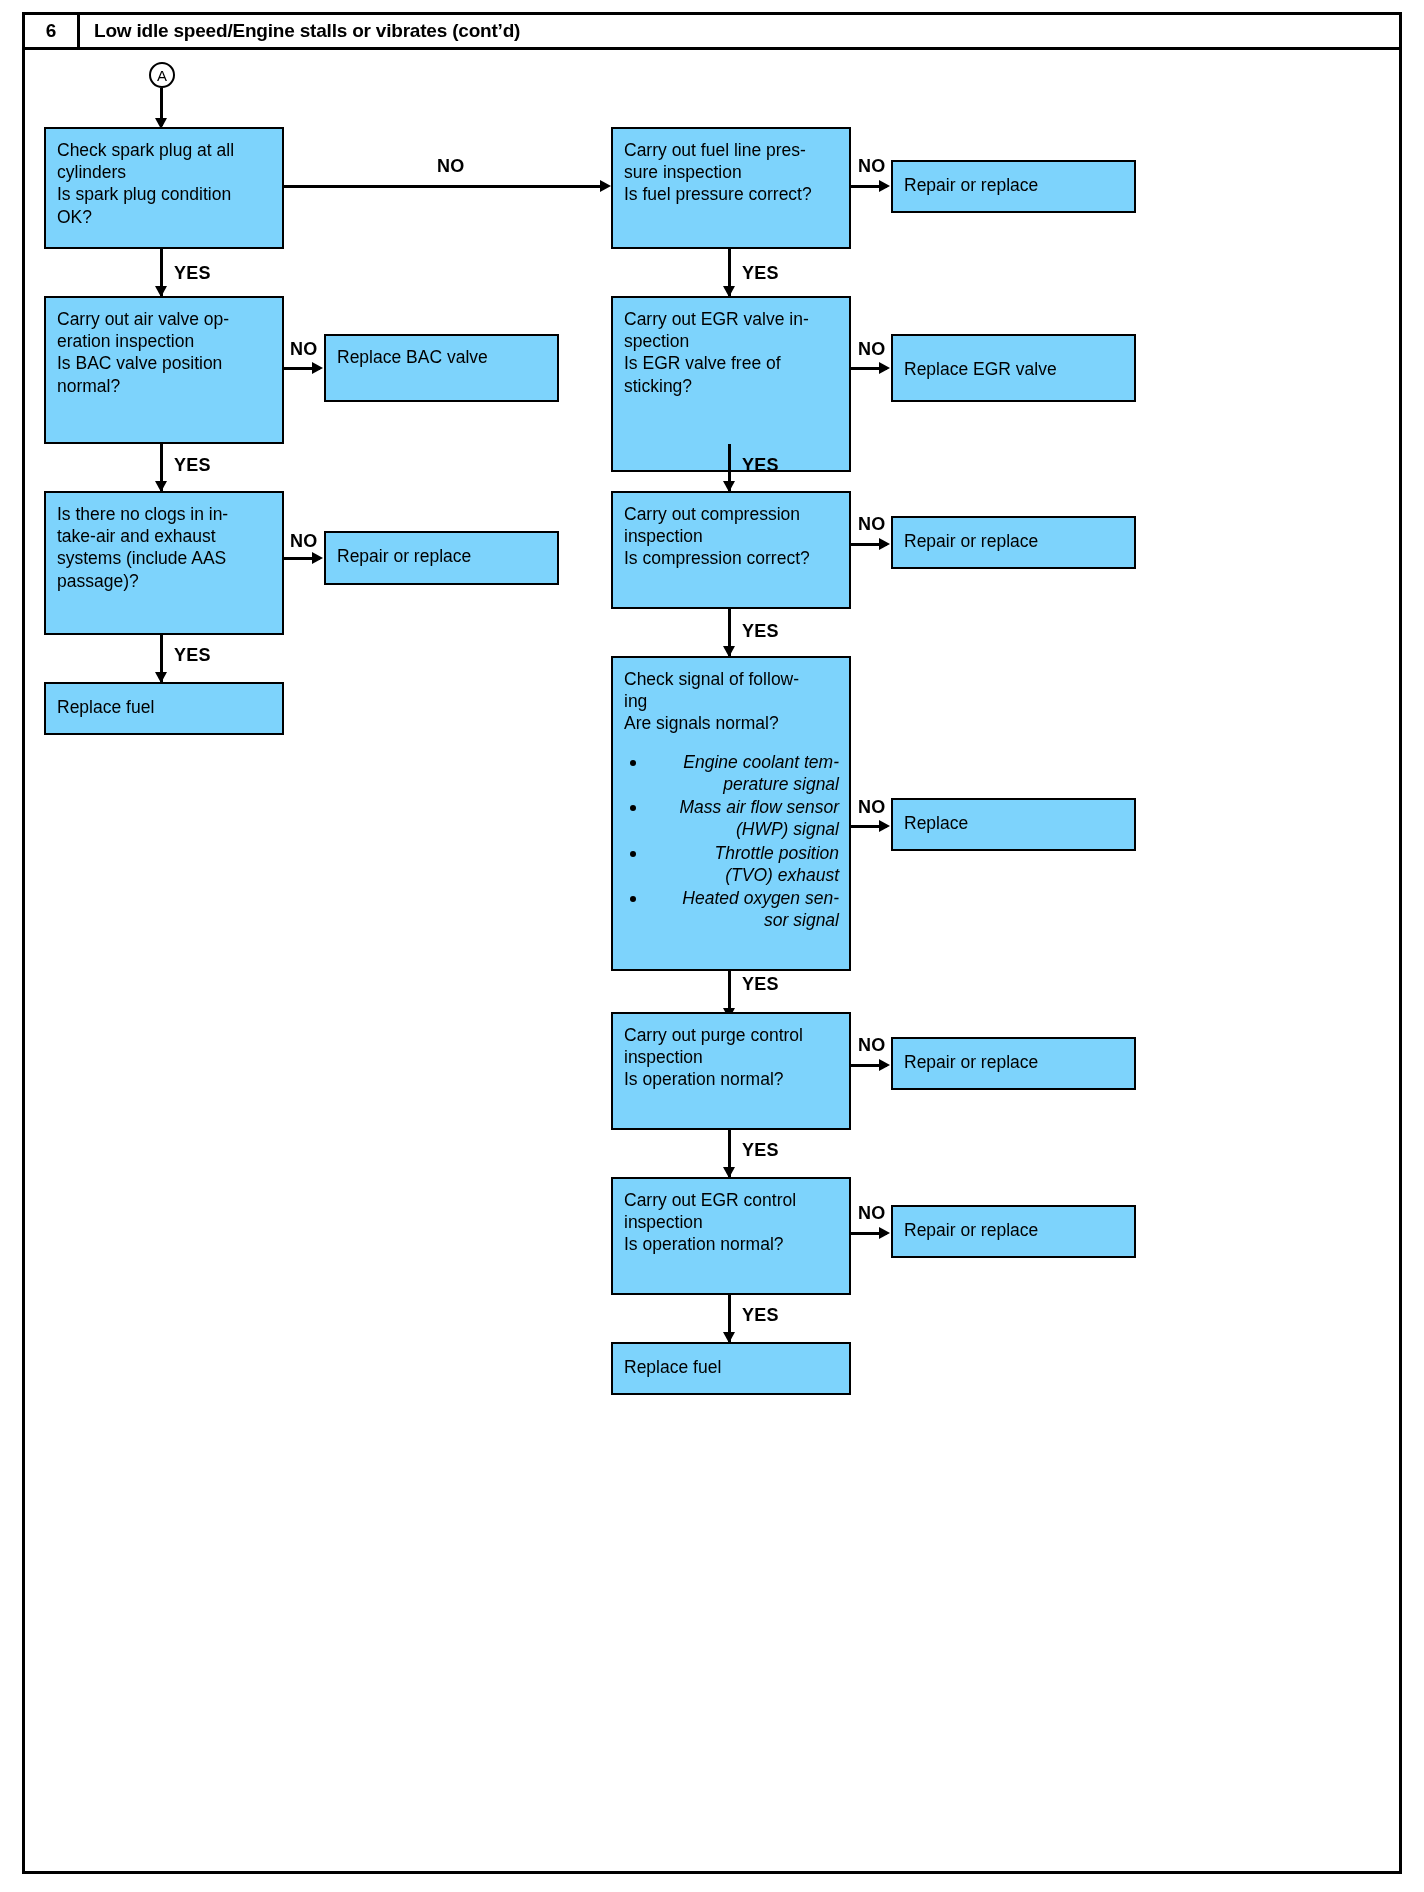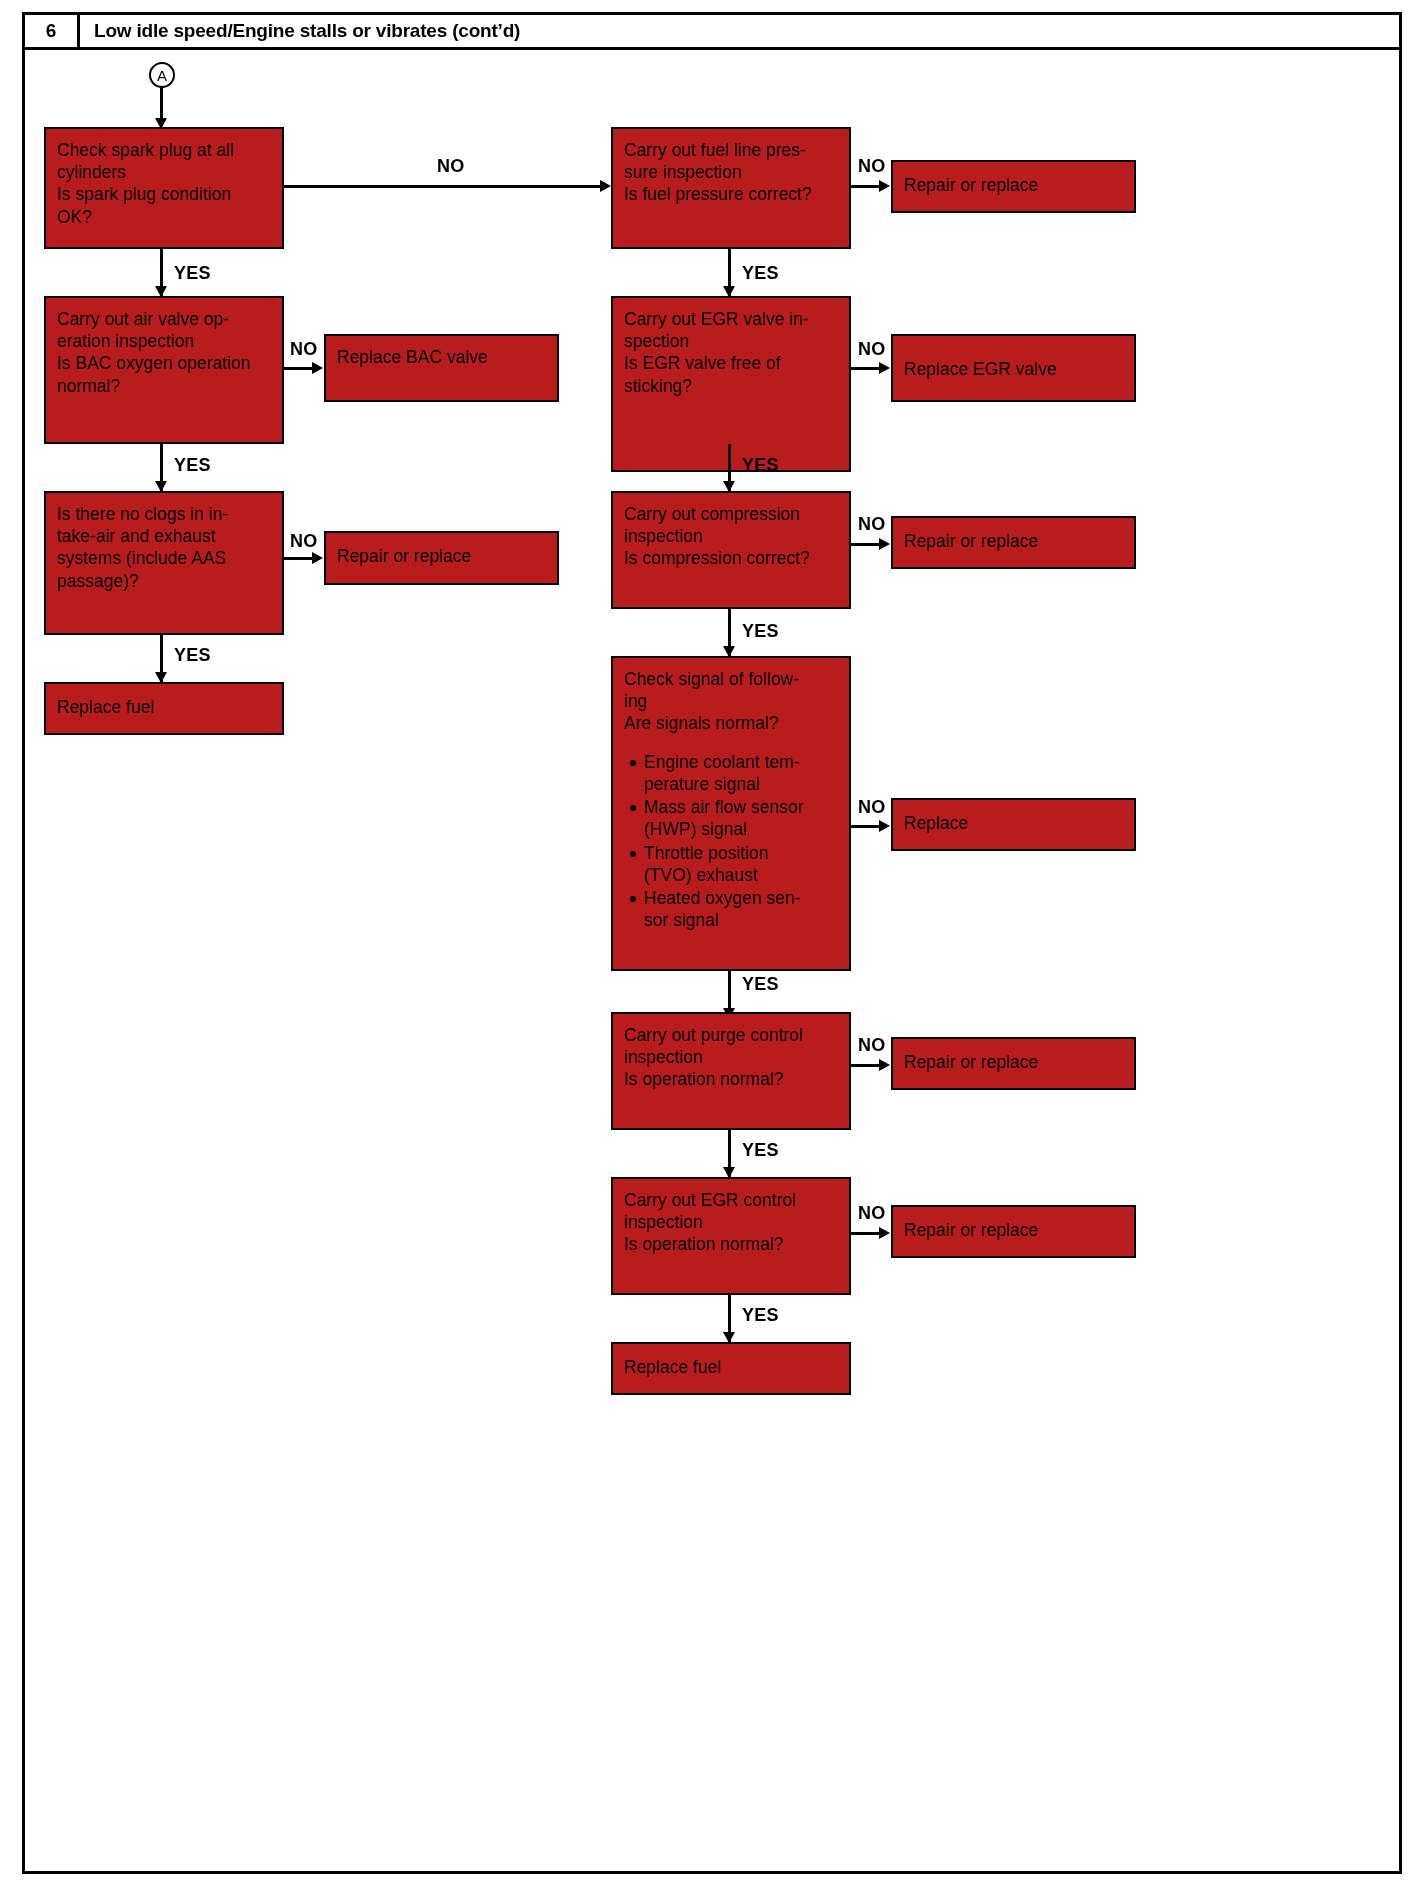--- a/index.html
+++ b/index.html
@@ -78,41 +78,42 @@
     font-size: 15px;
     font-weight: normal;
     background: #fff;
   }
 
   
   .box {
     position: absolute;
     border: 2.5px solid #000;
     box-sizing: border-box;
-    background: #b91c1c;
+    background: #7dd3fc;
     padding: 10px 10px 6px 11px;
     font-size: 17.5px;
     line-height: 1.27;
   }
   .box.thin { border-width: 2px; }
   .box p {
     margin: 0;
     text-align: justify;
     text-align-last: left;
   }
   .box p.nojust { text-align: left; }
   .box ul {
     margin: 16px 0 0 0;
     padding-left: 20px;
     list-style: none;
   }
   .box ul li {
     position: relative;
     margin-bottom: 1px;
-    text-align: left;
+    text-align: right;
+    font-style: italic;
   }
   .box ul li::before {
     content: "";
     position: absolute;
     left: -14px;
     top: 9px;
     width: 6px;
     height: 6px;
     background: #000;
     border-radius: 50%;
@@ -184,21 +185,21 @@
   <div class="arrow-right" style="left:600px; top:180px;"></div>
   <div class="elabel" style="left:437px; top:156px;">NO</div>
 
   <div class="vline" style="left:160px; top:249px; height:47px;"></div>
   <div class="arrow-down" style="left:155px; top:286px;"></div>
   <div class="elabel" style="left:174px; top:263px;">YES</div>
 
   <div class="box" style="left:44px; top:296px; width:240px; height:148px;">
     <p>Carry out air valve op-</p>
     <p class="nojust">eration inspection</p>
-    <p>Is BAC oxygen operation</p>
+    <p>Is BAC valve position</p>
     <p class="nojust">normal?</p>
   </div>
 
   <div class="hline" style="left:284px; top:367px; width:36px;"></div>
   <div class="arrow-right" style="left:312px; top:362px;"></div>
   <div class="elabel" style="left:290px; top:339px;">NO</div>
   <div class="box thin" style="left:324px; top:334px; width:235px; height:68px; ">
     <p class="nojust">Replace BAC valve</p>
   </div>
 

